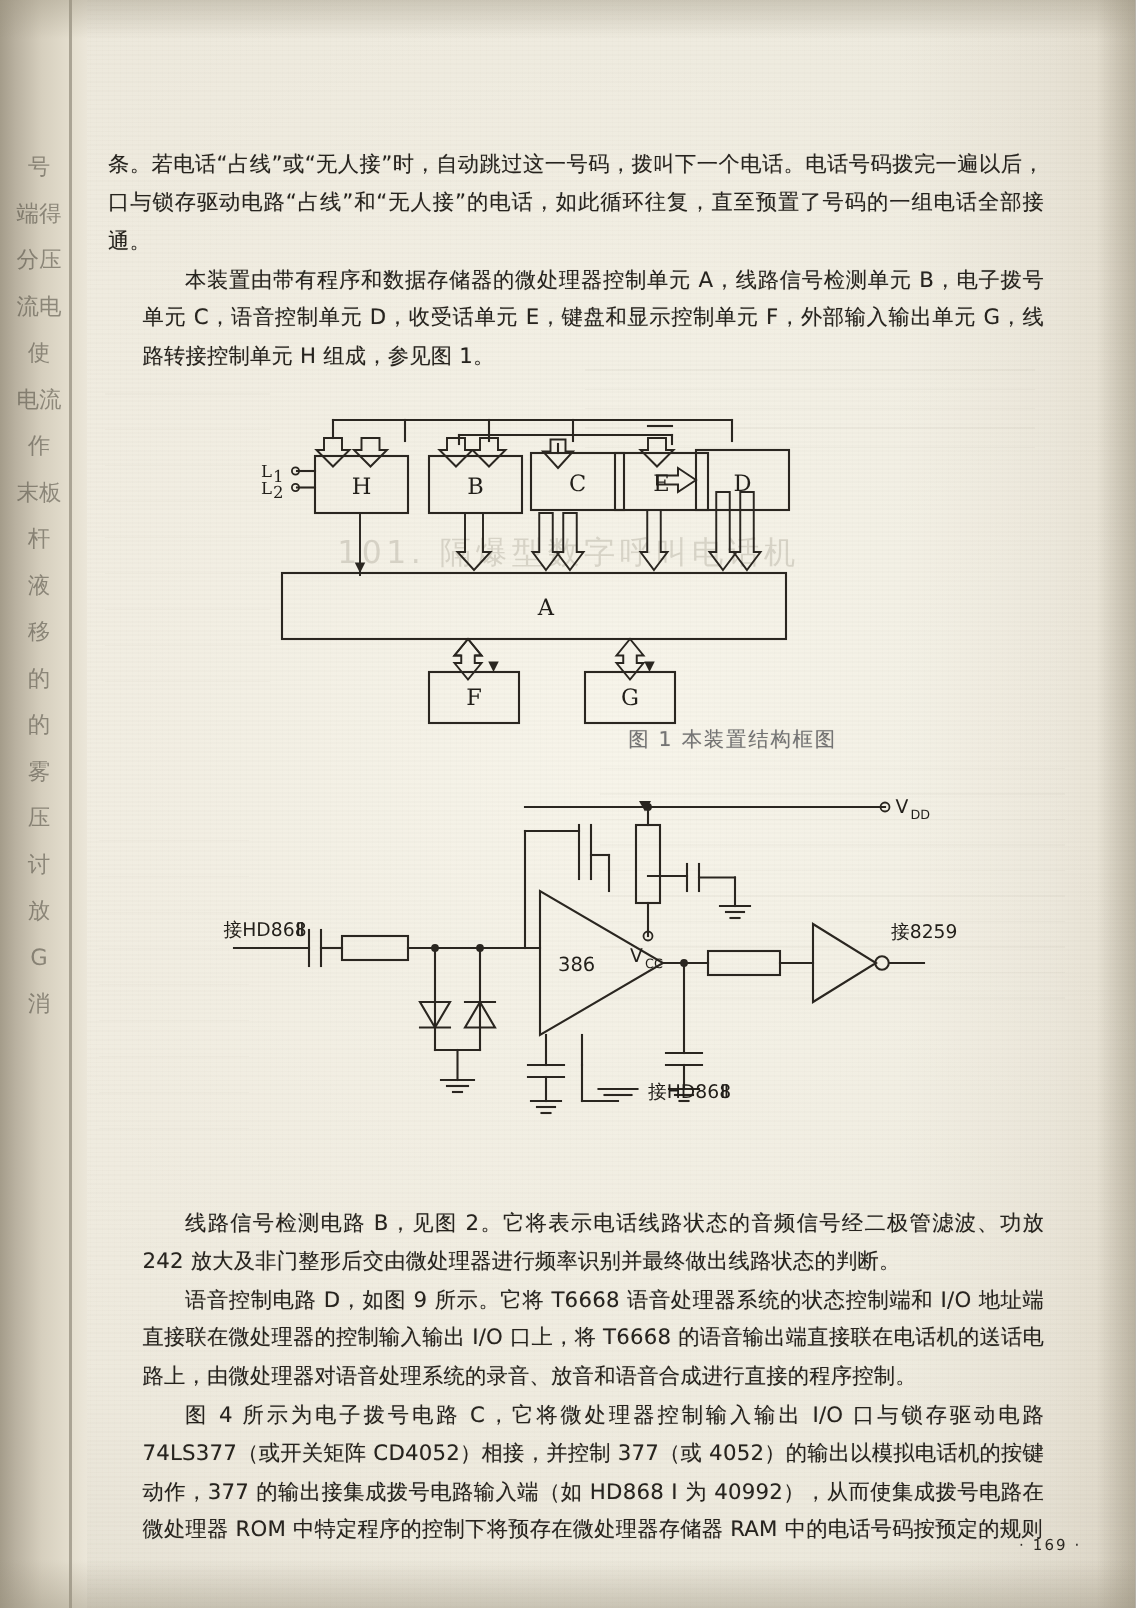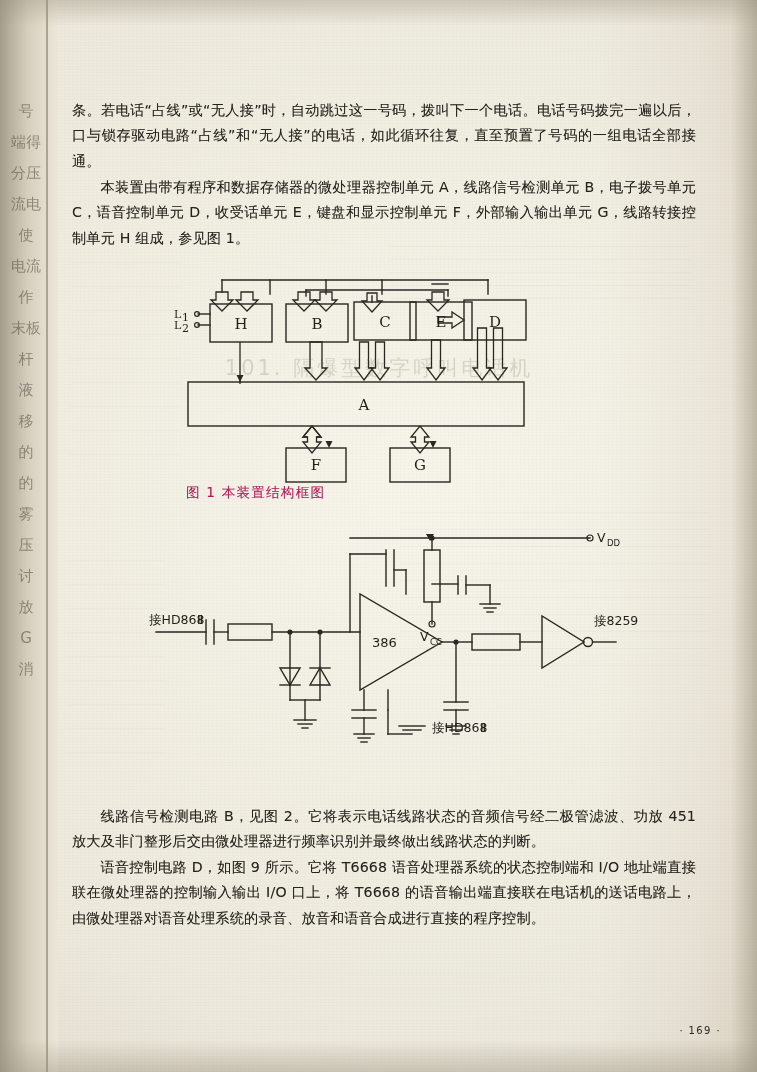--- a/index.html
+++ b/index.html
@@ -75,26 +75,26 @@
   .col{position:absolute;left:72px;width:624px;}
   p.body{
     margin:0;
     font-size:14.2px;
     line-height:25.4px;
     text-align:justify;
     letter-spacing:.15px;
     color:#26231e;
     text-shadow:0 0 .6px rgba(40,36,30,.30);
   }
-  p.body.indent{text-indent:2em;}
+  p.body.indent{text-indent:2em;margin-left:23px;}
 
   
   .caption{
-    position:absolute;text-align:left;
-    font-size:13.6px;letter-spacing:1.2px;color:#be185d;
+    position:absolute;text-align:right;
+    font-size:13.6px;letter-spacing:1.2px;color:#737373;
     text-shadow:0 0 .6px rgba(40,36,30,.25);
   }
   .pagenum{
     position:absolute;right:36px;bottom:36px;
     font-size:10px;letter-spacing:1.4px;color:#2b2823;
   }
 
   
   #fig1{position:absolute;left:186px;top:272px;width:372px;height:200px;}
   #fig1 svg, #fig2 svg{display:block;overflow:visible;}
@@ -381,23 +381,26 @@
       <text class="schem-text" x="270" y="121" font-family="DejaVu Serif, Liberation Serif, serif">V</text>
       <text class="schem-text schem-sub" x="280" y="125" font-family="DejaVu Serif, Liberation Serif, serif">CC</text>
 
       <text class="schem-text" x="282" y="212">接HD868</text>
       <text class="schem-text" x="330" y="212" font-size="11">Ⅱ</text>
     </svg>
   </div>
 
 
   <div class="col" style="top:804px;">
-    <p class="body indent">线路信号检测电路 B，见图 2。它将表示电话线路状态的音频信号经二极管滤波、功放 451 放大及非门整形后交由微处理器进行频率识别并最终做出线路状态的判断。</p>
+    <p class="body indent">线路信号检测电路 B，见图 2。它将表示电话线路状态的音频信号经二极管滤波、功放 242 放大及非门整形后交由微处理器进行频率识别并最终做出线路状态的判断。</p>
   </div>
 
   <div class="col" style="top:855px;">
     <p class="body indent">语音控制电路 D，如图 9 所示。它将 T6668 语音处理器系统的状态控制端和 I/O 地址端直接联在微处理器的控制输入输出 I/O 口上，将 T6668 的语音输出端直接联在电话机的送话电路上，由微处理器对语音处理系统的录音、放音和语音合成进行直接的程序控制。</p>
   </div>
 
+  <div class="col" style="top:932px;">
+    <p class="body indent">图 4 所示为电子拨号电路 C，它将微处理器控制输入输出 I/O 口与锁存驱动电路 74LS377（或开关矩阵 CD4052）相接，并控制 377（或 4052）的输出以模拟电话机的按键动作，377 的输出接集成拨号电路输入端（如 HD868 Ⅰ 为 40992），从而使集成拨号电路在微处理器 ROM 中特定程序的控制下将预存在微处理器存储器 RAM 中的电话号码按预定的规则</p>
+  </div>
 
   <div class="pagenum">· 169 ·</div>
 
 </div>
 
 </body></html>

